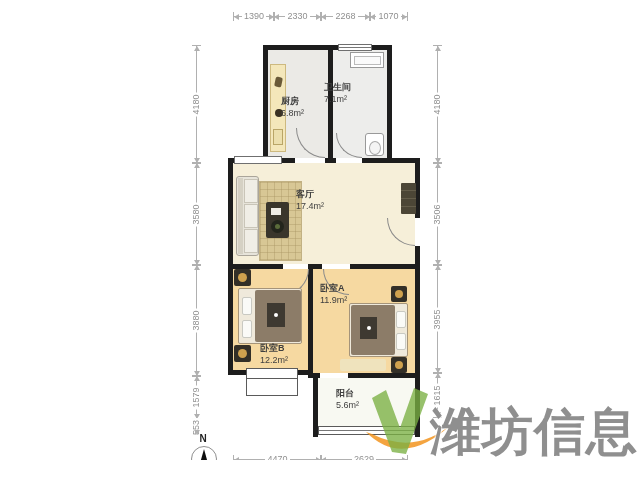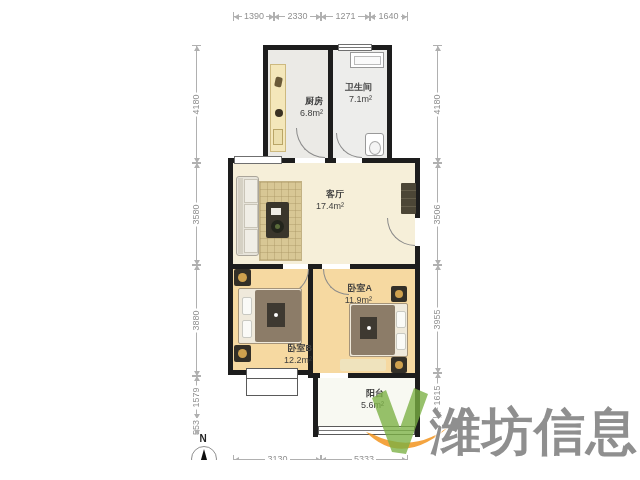--- a/index.html
+++ b/index.html
@@ -27,21 +27,21 @@
   .dseg::before{content:"";position:absolute;left:0;top:2px;border-top:3px solid transparent;border-bottom:3px solid transparent;border-right:5px solid #b0b0b0;}
   .dseg::after{content:"";position:absolute;right:0;top:2px;border-top:3px solid transparent;border-bottom:3px solid transparent;border-left:5px solid #b0b0b0;}
   .dsegv{position:absolute;width:9px;border-top:1px solid #b0b0b0;border-bottom:1px solid #b0b0b0;
         background:linear-gradient(to right,transparent 4px,#b0b0b0 4px,#b0b0b0 5px,transparent 5px);
         display:flex;align-items:center;justify-content:center;}
   .dsegv::before{content:"";position:absolute;top:0;left:2px;border-left:3px solid transparent;border-right:3px solid transparent;border-bottom:5px solid #b0b0b0;}
   .dsegv::after{content:"";position:absolute;bottom:0;left:2px;border-left:3px solid transparent;border-right:3px solid transparent;border-top:5px solid #b0b0b0;}
   .dlab{background:#fff;font-size:9px;color:#909090;padding:0 2px;line-height:1;white-space:nowrap;}
   .dlabv{background:#fff;font-size:9px;color:#909090;padding:0 2px;line-height:1;white-space:nowrap;transform:rotate(-90deg);}
   
-  .room-label{position:absolute;text-align:right;color:#3f3f3f;line-height:1.3;}
+  .room-label{position:absolute;text-align:left;color:#3f3f3f;line-height:1.3;}
   .rname{font-size:9px;font-weight:700;}
   .rarea{font-size:9px;}
   
   .sofa{position:absolute;background:#e7e4da;border:1px solid #aaa59a;border-radius:3px;box-sizing:border-box;}
   .sofa .back{position:absolute;left:1px;top:1px;width:5px;height:76px;background:#d5d1c4;}
   .sofa .cush{position:absolute;background:#f0eee6;border:1px solid #c9c5b8;box-sizing:border-box;}
   .rug{position:absolute;background:#d8c795;border:1px solid #c2b183;box-sizing:border-box;
        background-image:repeating-linear-gradient(0deg,rgba(166,146,96,.38) 0 1px,transparent 1px 7px),
                         repeating-linear-gradient(90deg,rgba(166,146,96,.38) 0 1px,transparent 1px 7px);}
   .ctable{position:absolute;background:#3a362c;border-radius:2px;}
@@ -80,24 +80,24 @@
 
 <div class="shot">
 
   <div class="dseg" style="left:233px;top:12px;width:40px">
       <span class="dlab">1390</span>
     </div>
   <div class="dseg" style="left:273px;top:12px;width:47px">
       <span class="dlab">2330</span>
     </div>
   <div class="dseg" style="left:320px;top:12px;width:49px">
-      <span class="dlab">1271</span>
+      <span class="dlab">2268</span>
     </div>
   <div class="dseg" style="left:369px;top:12px;width:37px">
-      <span class="dlab">1640</span>
+      <span class="dlab">1070</span>
     </div>
 
   <div class="dsegv" style="left:192px;top:45px;height:117px">
       <span class="dlabv">4180</span>
     </div>
   <div class="dsegv" style="left:192px;top:162px;height:102px">
       <span class="dlabv">3580</span>
     </div>
   <div class="dsegv" style="left:192px;top:264px;height:111px">
       <span class="dlabv">3880</span>
@@ -116,24 +116,24 @@
       <span class="dlabv">3506</span>
     </div>
   <div class="dsegv" style="left:433px;top:264px;height:108px">
       <span class="dlabv">3955</span>
     </div>
   <div class="dsegv" style="left:433px;top:372px;height:44px">
       <span class="dlabv">1615</span>
     </div>
 
   <div class="dseg" style="left:233px;top:455px;width:87px">
-      <span class="dlab">3130</span>
+      <span class="dlab">4470</span>
     </div>
   <div class="dseg" style="left:320px;top:455px;width:86px">
-      <span class="dlab">5333</span>
+      <span class="dlab">2629</span>
     </div>
 
   <div class="compass" style="left:186px;top:433px">
     <div class="nlab">N</div>
     <div class="ring">
       <div class="needle"></div>
     </div>
   </div>
 
   <div class="floor" style="left:268px;top:50px;width:60px;height:108px;background:#ebeae6"></div>

